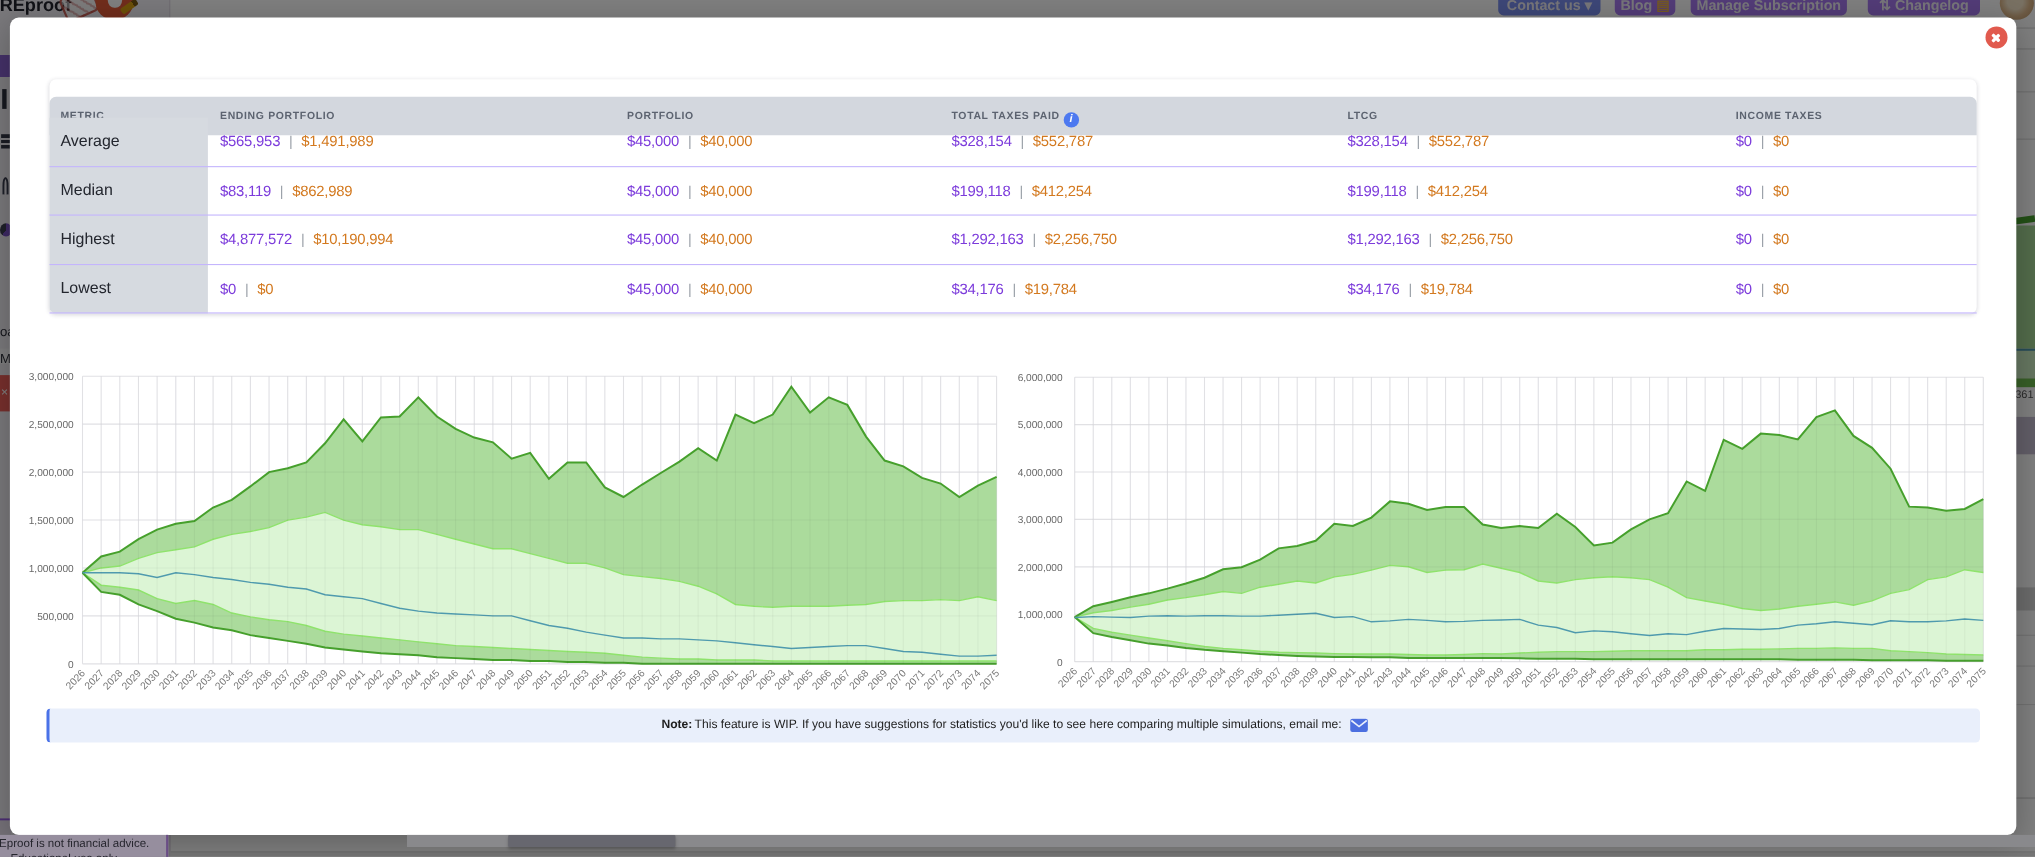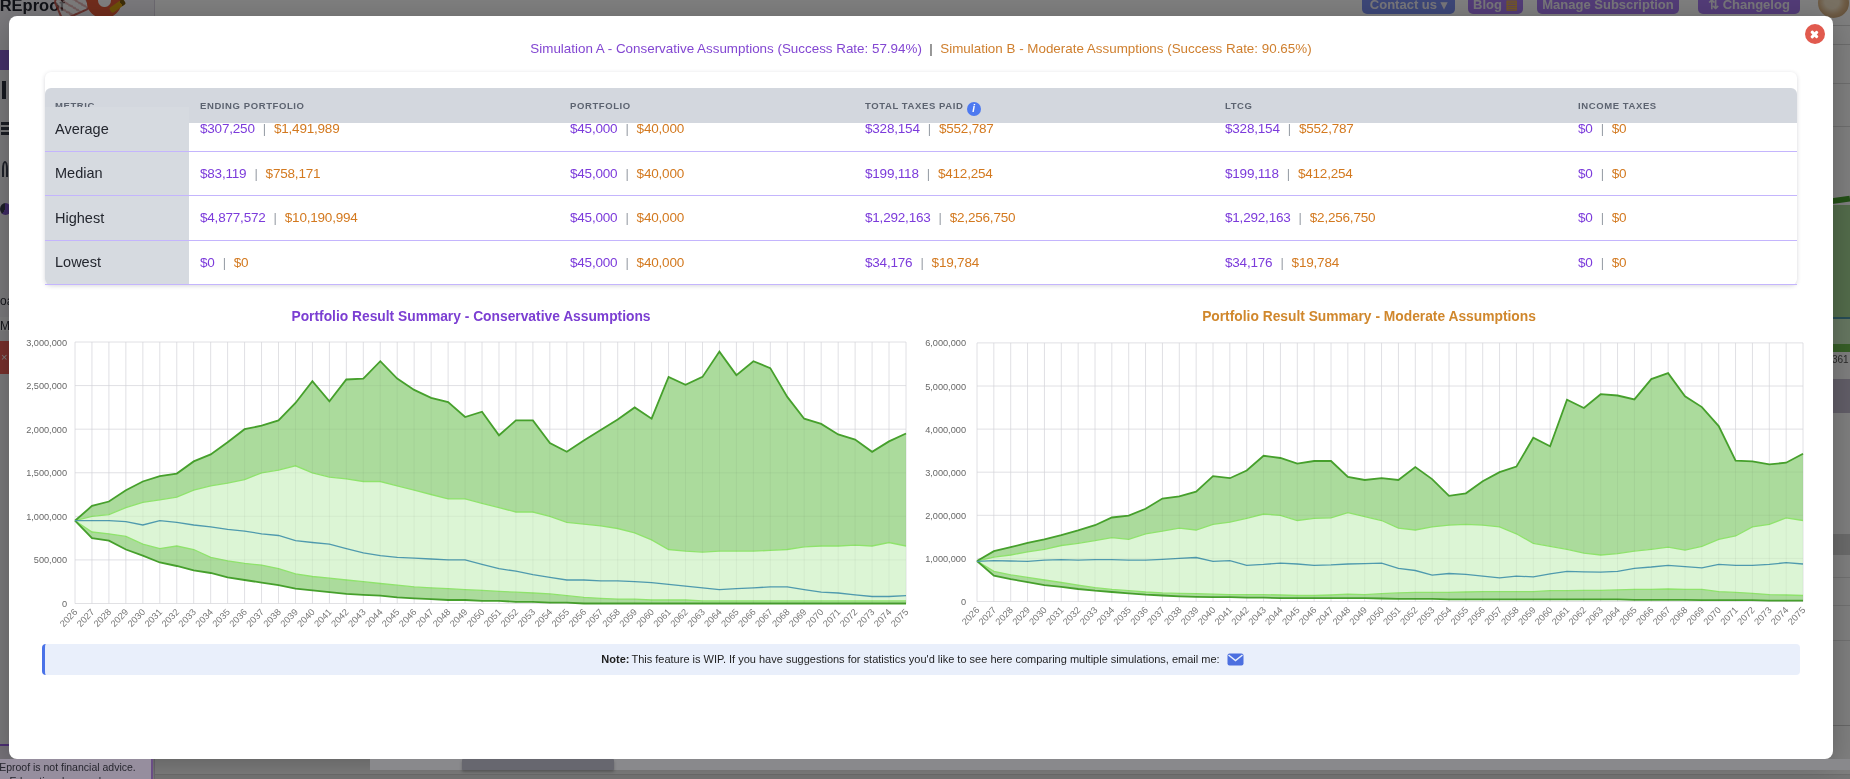--- a/index.html
+++ b/index.html
@@ -87,36 +87,35 @@
 <div id="overlay"></div>
 <div style="position:absolute;left:370px;top:759px;width:1480px;height:11px;background:#89898c;z-index:4"></div>
 <div style="position:absolute;left:462px;top:759px;width:152px;height:11px;background:#67676f;border-radius:1px;z-index:4;box-shadow:0 2px 3px rgba(0,0,0,.25)"></div>
 
 <div style="position:absolute;left:0;top:759px;width:153px;height:20px;background:#968e9e;border-right:2px solid #6a4d85;overflow:hidden;z-index:5">
   <div style="position:absolute;left:-31px;top:2px;width:180px;color:#26262e;font-size:10.5px;text-align:center">FIREproof is not financial advice.</div>
   <div style="position:absolute;left:-31px;top:16px;width:180px;color:#26262e;font-size:10.5px;text-align:center">Educational use only.</div>
 </div>
 <div id="modal">
   <div id="close"></div>
-  <div id="mtitle"><span class="a">Simulation A - Conservative Assumptions (Success Rate: 57.94%)</span> &nbsp;|&nbsp; <span class="b">Simulation B - Moderate Assumptions (Success Rate: 90.65%)</span></div>
   <div id="tbl">
     <div id="thead">
       <div class="th" style="left:10px">METRIC</div>
       <div class="th" style="left:155px">ENDING PORTFOLIO</div>
       <div class="th" style="left:525px">PORTFOLIO</div>
       <div class="th" style="left:820px">TOTAL TAXES PAID <span style="display:inline-block;vertical-align:-3px;width:14px;height:14px;border-radius:50%;background:#4d79f0;color:#fff;font-size:10px;line-height:14px;text-align:center;letter-spacing:0;font-style:italic;font-weight:700">i</span></div>
       <div class="th" style="left:1180px">LTCG</div>
       <div class="th" style="left:1533px">INCOME TAXES</div>
     </div>
     <div id="tmetcol"></div>
     <div id="rows" style="position:absolute;left:0;top:35px;width:100%">
         <div class="trow" style="top:0px">
       <div class="tc m">Average</div>
       <div class="tc" style="left:155px">
-            <span class="pv">$307,250</span>
+            <span class="pv">$565,953</span>
             <span class="sep">|</span>
             <span class="ov">$1,491,989</span>
           </div>
       <div class="tc" style="left:525px">
             <span class="pv">$45,000</span>
             <span class="sep">|</span>
             <span class="ov">$40,000</span>
           </div>
       <div class="tc" style="left:820px">
             <span class="pv">$328,154</span>
@@ -132,21 +131,21 @@
             <span class="pv">$0</span>
             <span class="sep">|</span>
             <span class="ov">$0</span>
           </div>
     </div>
         <div class="trow" style="top:44.5px">
       <div class="tc m">Median</div>
       <div class="tc" style="left:155px">
             <span class="pv">$83,119</span>
             <span class="sep">|</span>
-            <span class="ov">$758,171</span>
+            <span class="ov">$862,989</span>
           </div>
       <div class="tc" style="left:525px">
             <span class="pv">$45,000</span>
             <span class="sep">|</span>
             <span class="ov">$40,000</span>
           </div>
       <div class="tc" style="left:820px">
             <span class="pv">$199,118</span>
             <span class="sep">|</span>
             <span class="ov">$412,254</span>
@@ -213,22 +212,20 @@
             <span class="ov">$19,784</span>
           </div>
       <div class="tc" style="left:1533px">
             <span class="pv">$0</span>
             <span class="sep">|</span>
             <span class="ov">$0</span>
           </div>
     </div>
       </div>
   </div>
-  <div class="ctitle" style="left:0;width:924px;text-align:center;color:#7b3ed2">Portfolio Result Summary - Conservative Assumptions</div>
-  <div class="ctitle" style="left:905px;width:910px;text-align:center;color:#d0872c">Portfolio Result Summary - Moderate Assumptions</div>
   <div id="note"><b>Note:</b> This feature is WIP. If you have suggestions for statistics you'd like to see here comparing multiple simulations, email me: <svg width="17" height="13" viewBox="0 0 17 13" style="margin-left:7px;vertical-align:-2px">
         <rect x="0.5" y="0.5" width="16" height="12" rx="2" fill="#4c6fe0"></rect>
         <path d="M1.5,2 L8.5,7.5 L15.5,2" fill="none" stroke="#e9effb" stroke-width="1.5"></path>
       </svg></div>
   <svg class="chartlayer" viewBox="0 0 1850 779">
     <g stroke="#eaeaee" stroke-width="1">
         <line x1="75.0" y1="603.50" x2="906.0" y2="603.50"></line>
         <line x1="75.0" y1="559.92" x2="906.0" y2="559.92"></line>
         <line x1="75.0" y1="516.33" x2="906.0" y2="516.33"></line>
         <line x1="75.0" y1="472.75" x2="906.0" y2="472.75"></line>

